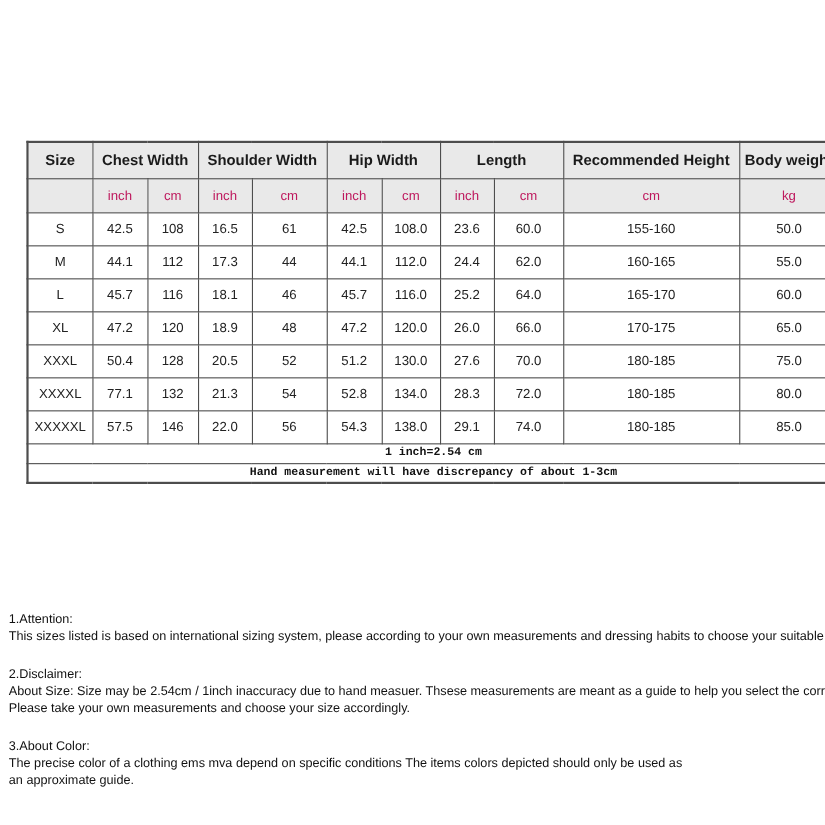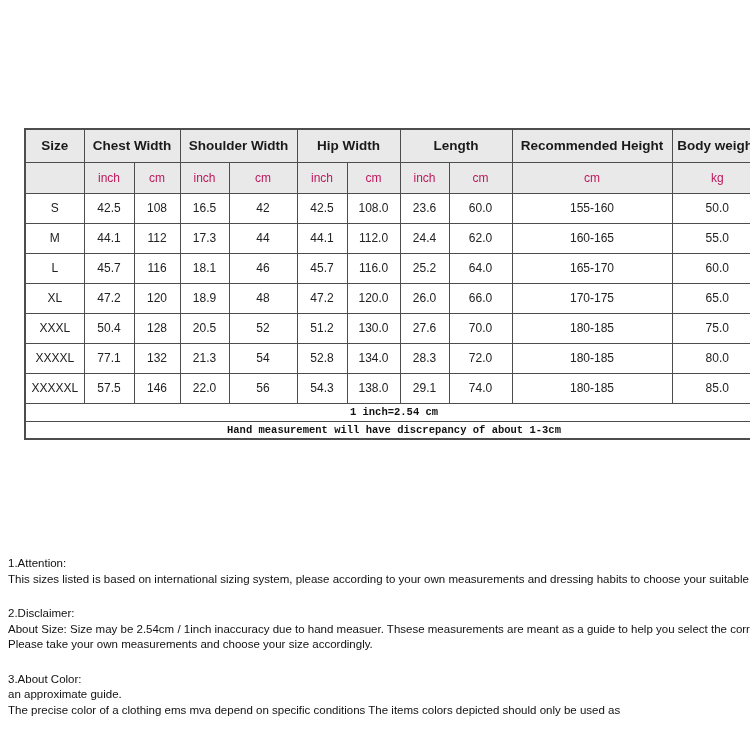--- a/index.html
+++ b/index.html
@@ -113,21 +113,21 @@
         <td>cm</td>
         <td>kg</td>
       </tr>
     </thead>
     <tbody id="chart-body">
         <tr class="data-row">
           <td>S</td>
           <td>42.5</td>
           <td>108</td>
           <td>16.5</td>
-          <td>42</td>
+          <td>61</td>
           <td>42.5</td>
           <td>108.0</td>
           <td>23.6</td>
           <td>60.0</td>
           <td>155-160</td>
           <td>50.0</td>
         </tr>
         <tr class="data-row">
           <td>M</td>
           <td>44.1</td>
@@ -222,18 +222,18 @@
       <div class="section-heading">1.Attention:</div>
       <div class="section-line">This sizes listed is based on international sizing system, please according to your own measurements and dressing habits to choose your suitable size.</div>
     </div>
     <div class="section">
       <div class="section-heading">2.Disclaimer:</div>
       <div class="section-line">About Size: Size may be 2.54cm / 1inch inaccuracy due to hand measuer. Thsese measurements are meant as a guide to help you select the correct size.</div>
       <div class="section-line">Please take your own measurements and choose your size accordingly.</div>
     </div>
     <div class="section">
       <div class="section-heading">3.About Color:</div>
+      <div class="section-line">The precise color of a clothing ems mva depend on specific conditions The items colors depicted should only be used as</div>
       <div class="section-line">an approximate guide.</div>
-      <div class="section-line">The precise color of a clothing ems mva depend on specific conditions The items colors depicted should only be used as</div>
     </div>
   </div>
 
 </div>
 
 </body></html>

